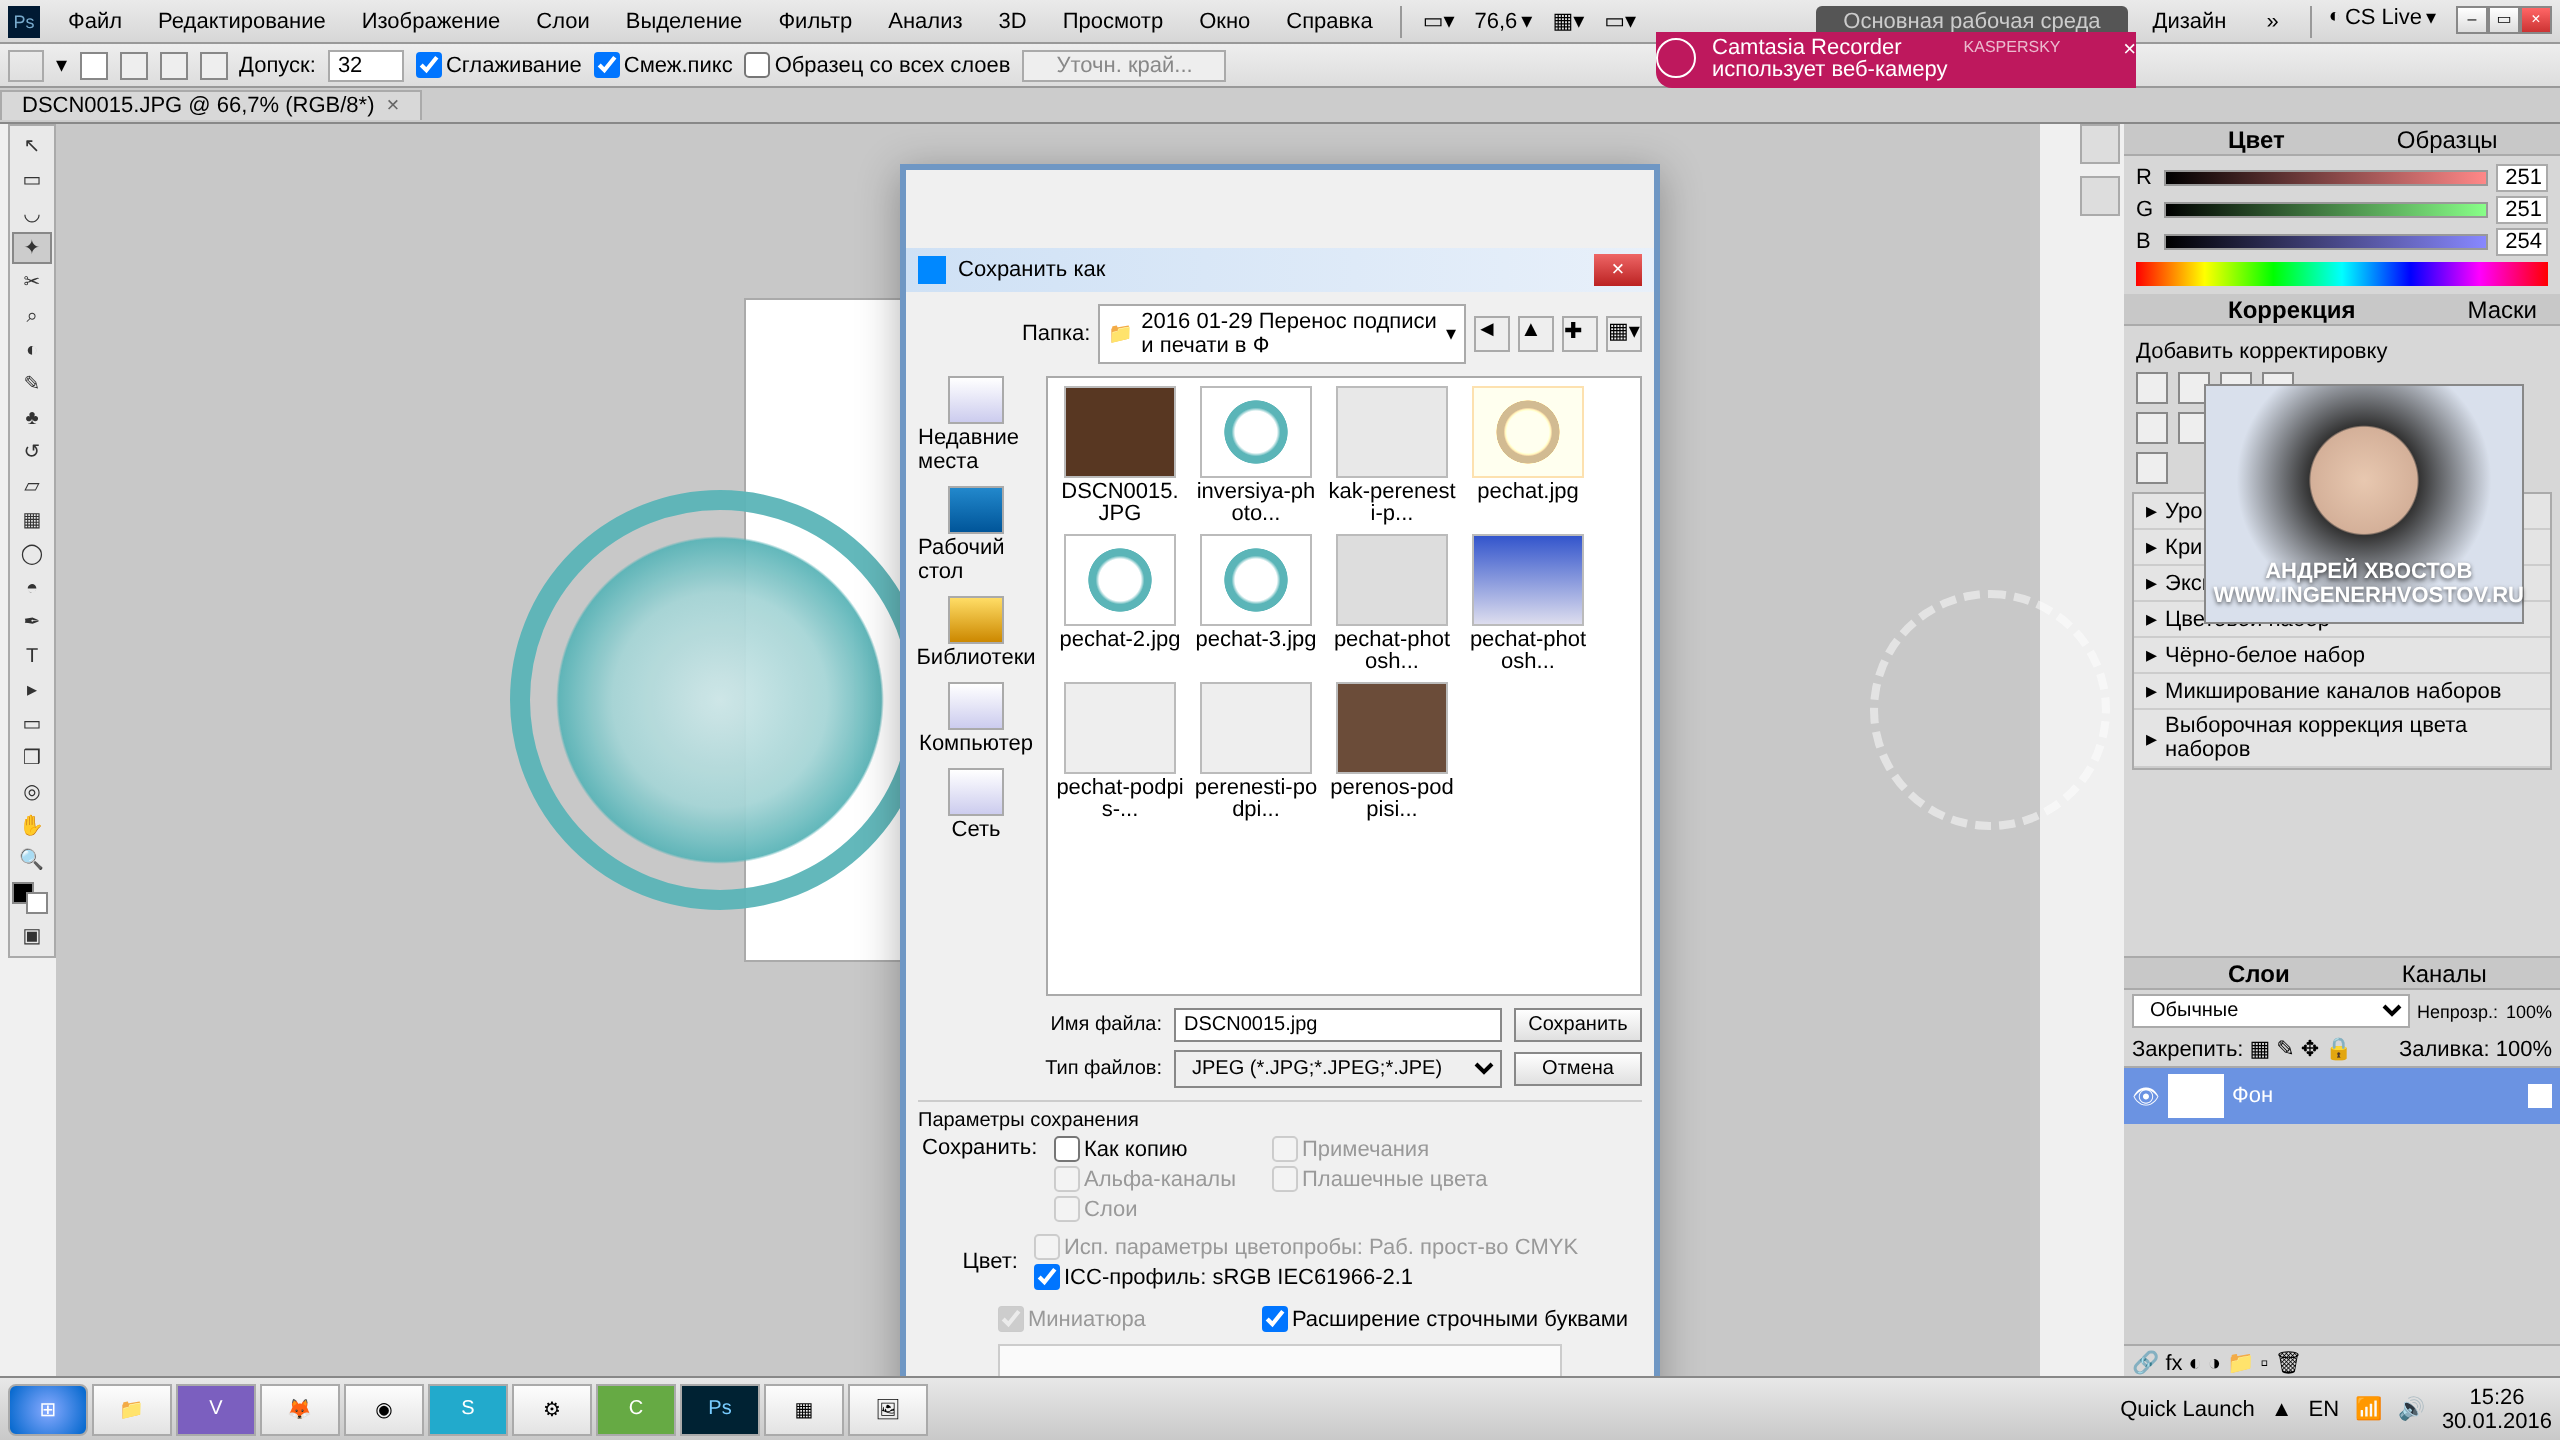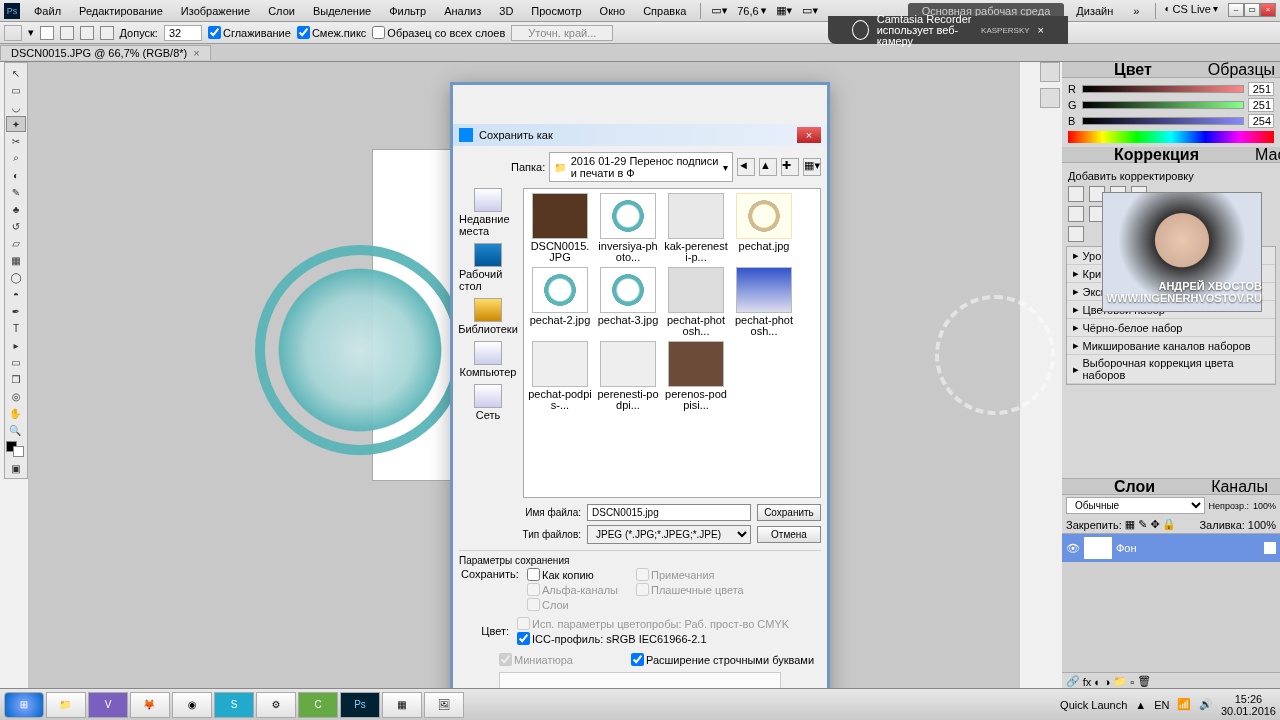--- a/index.html
+++ b/index.html
@@ -27,39 +27,39 @@
 .toolbox { position: absolute; left: 4px; top: 62px; width: 24px; background: #e9e9e9; border: 1px solid #aaa; padding: 2px 1px; display: flex; flex-direction: column; gap: 1px; }
 .tool { width: 20px; height: 16px; border: 1px solid transparent; display: flex; align-items: center; justify-content: center; font-size: 10px; color: #333; }
 .tool.active { background: #ccc; border-color: #888; }
 .swatches { width: 18px; height: 16px; position: relative; margin: 2px 0; }
 .swatches .fg { position: absolute; width: 11px; height: 11px; background: #000; border: 1px solid #888; left: 0; top: 0; }
 .swatches .bg { position: absolute; width: 11px; height: 11px; background: #fff; border: 1px solid #888; right: 0; bottom: 0; }
 .panel-col { position: absolute; right: 218px; top: 62px; width: 22px; display: flex; flex-direction: column; gap: 6px; }
 .panel-btn { width: 20px; height: 20px; border: 1px solid #aaa; background: #ddd; }
 .right-panels { position: absolute; right: 0; top: 62px; width: 218px; bottom: 30px; background: #d7d7d7; font-size: 10px; display: flex; flex-direction: column; }
 .panel-tabs { height: 16px; background: #c8c8c8; display: flex; align-items: center; padding: 0 4px; gap: 8px; border-bottom: 1px solid #aaa; }
-.ptab { font-size: 16px; cursor: default; padding-left: 48px; }
+.ptab { font-size: 12px; cursor: default; padding-left: 48px; }
 .ptab.active { font-weight: bold; }
 .color-panel { padding: 4px 6px; }
 .slider-row { display: flex; align-items: center; gap: 4px; margin-bottom: 2px; }
 .slider-row .lbl { width: 10px; }
 .slider-row .track { flex: 1; height: 8px; background: linear-gradient(90deg,#000,#f88); border: 1px solid #999; position: relative; }
 .slider-row .track.g { background: linear-gradient(90deg,#000,#8f8); }
 .slider-row .track.b { background: linear-gradient(90deg,#000,#88f); }
 .slider-row .val { width: 26px; text-align: right; border: 1px solid #aaa; background: #fff; padding: 0 2px; }
 .spectrum { height: 12px; background: linear-gradient(90deg,red,yellow,lime,cyan,blue,magenta,red); margin-top: 3px; }
 .adj-panel { padding: 4px; }
 .adj-label { margin: 3px 2px; }
 .adj-icons { display: flex; gap: 5px; margin: 4px 2px; }
 .adj-icon { width: 16px; height: 16px; border: 1px solid #888; background: #eee; }
 .adj-list { border: 1px solid #aaa; background: #e4e4e4; }
 .adj-item { padding: 2px 6px; border-bottom: 1px solid #ccc; display: flex; align-items: center; gap: 4px; }
 .webcam { position: absolute; right: 18px; top: 192px; width: 160px; height: 120px; background: #fff; border: 1px solid #888; }
 .webcam .face { width: 100%; height: 100%; background: radial-gradient(circle at 50% 40%, #e8c8b0 0%, #d4b099 25%, #333 26%, #d9e0ec 60%); }
-.webcam-overlay-text { position: absolute; right: 18px; top: 280px; color: #fff; font-size: 14px; font-weight: bold; text-shadow: 0 1px 2px rgba(0,0,0,0.6); display: flex; flex-direction: column; align-items: flex-end; }
+.webcam-overlay-text { position: absolute; right: 18px; top: 280px; color: #fff; font-size: 14px; font-weight: bold; text-shadow: 0 1px 2px rgba(0,0,0,0.6); display: flex; flex-direction: column; align-items: center; }
 .gear-watermark { position: absolute; right: 225px; top: 295px; width: 120px; height: 120px; border: 4px dashed #fff; border-radius: 50%; opacity: 0.5; }
 .layers-panel { margin-top: auto; border-top: 1px solid #aaa; }
 .layers-opts-row { display: flex; align-items: center; padding: 2px 4px; gap: 4px; }
 .layers-sel { flex: 1; border: 1px solid #aaa; background: #fff; padding: 1px 4px; font-size: 10px; }
 .opacity-lbl { font-size: 9px; }
 .lock-row { padding: 2px 4px; display: flex; align-items: center; gap: 3px; border-bottom: 1px solid #aaa; font-size: 9px; }
 .layer-row { background: #6b93e2; color: #fff; padding: 3px 4px; display: flex; align-items: center; gap: 4px; }
 .layer-thumb { width: 28px; height: 22px; background: #fff; }
 .lock-icon-r { margin-left: auto; width: 12px; height: 12px; background: #fff; }
 .statusbar { position: absolute; left: 28px; right: 260px; bottom: 12px; height: 18px; background: #e5e5e5; border-top: 1px solid #aaa; display: flex; align-items: center; padding: 0 4px; gap: 10px; font-size: 10px; }
@@ -90,21 +90,21 @@
 .form-row { display: flex; align-items: center; gap: 6px; }
 .form-row label { width: 60px; text-align: right; font-size: 10px; }
 .form-row input, .form-row select { flex: 1; border: 1px solid #888; padding: 2px 4px; font-size: 10px; }
 .form-row .btn { width: 64px; border: 1px solid #888; background: linear-gradient(#fefefe,#e0e0e0); padding: 2px 4px; font-size: 10px; }
 .save-opts { border-top: 1px solid #ccc; margin: 6px 0 0 0; padding-top: 4px; }
 .save-opts-title { font-size: 10px; margin-bottom: 2px; }
 .opts-grid { display: flex; gap: 18px; padding-left: 62px; }
 .opts-col { display: flex; flex-direction: column; gap: 2px; font-size: 10px; }
 .color-row, .thumb-row { padding-left: 62px; display: flex; gap: 8px; font-size: 10px; align-items: center;}
 .empty-bar { margin: 6px 40px; height: 20px; border: 1px solid #ccc; background: #fafafa; }
-.camtasia-banner { position: absolute; right: 212px; top: 16px; width: 240px; height: 28px; background: #404040; color: #fff; padding: 3px 24px; border-radius: 0 0 0 8px; display: flex; align-items: center; gap: 8px; }
+.camtasia-banner { position: absolute; right: 212px; top: 16px; width: 240px; height: 28px; background: #be185d; color: #fff; padding: 3px 0; border-radius: 0 0 0 8px; display: flex; align-items: flex-start; gap: 8px; }
 .camtasia-banner .cam-icon { width: 20px; height: 20px; border: 1px solid #fff; border-radius: 50%; }
 .camtasia-banner .txt { display: flex; flex-direction: column; line-height: 1; font-size: 10px; }
 .camtasia-close { margin-left: auto; }
 .cslive { display: flex; align-items: center; gap: 2px; font-size: 10px; }
 </style>
 </head>
 <body>
 
 <div class="menubar">
   <div class="ps-logo">Ps</div>

